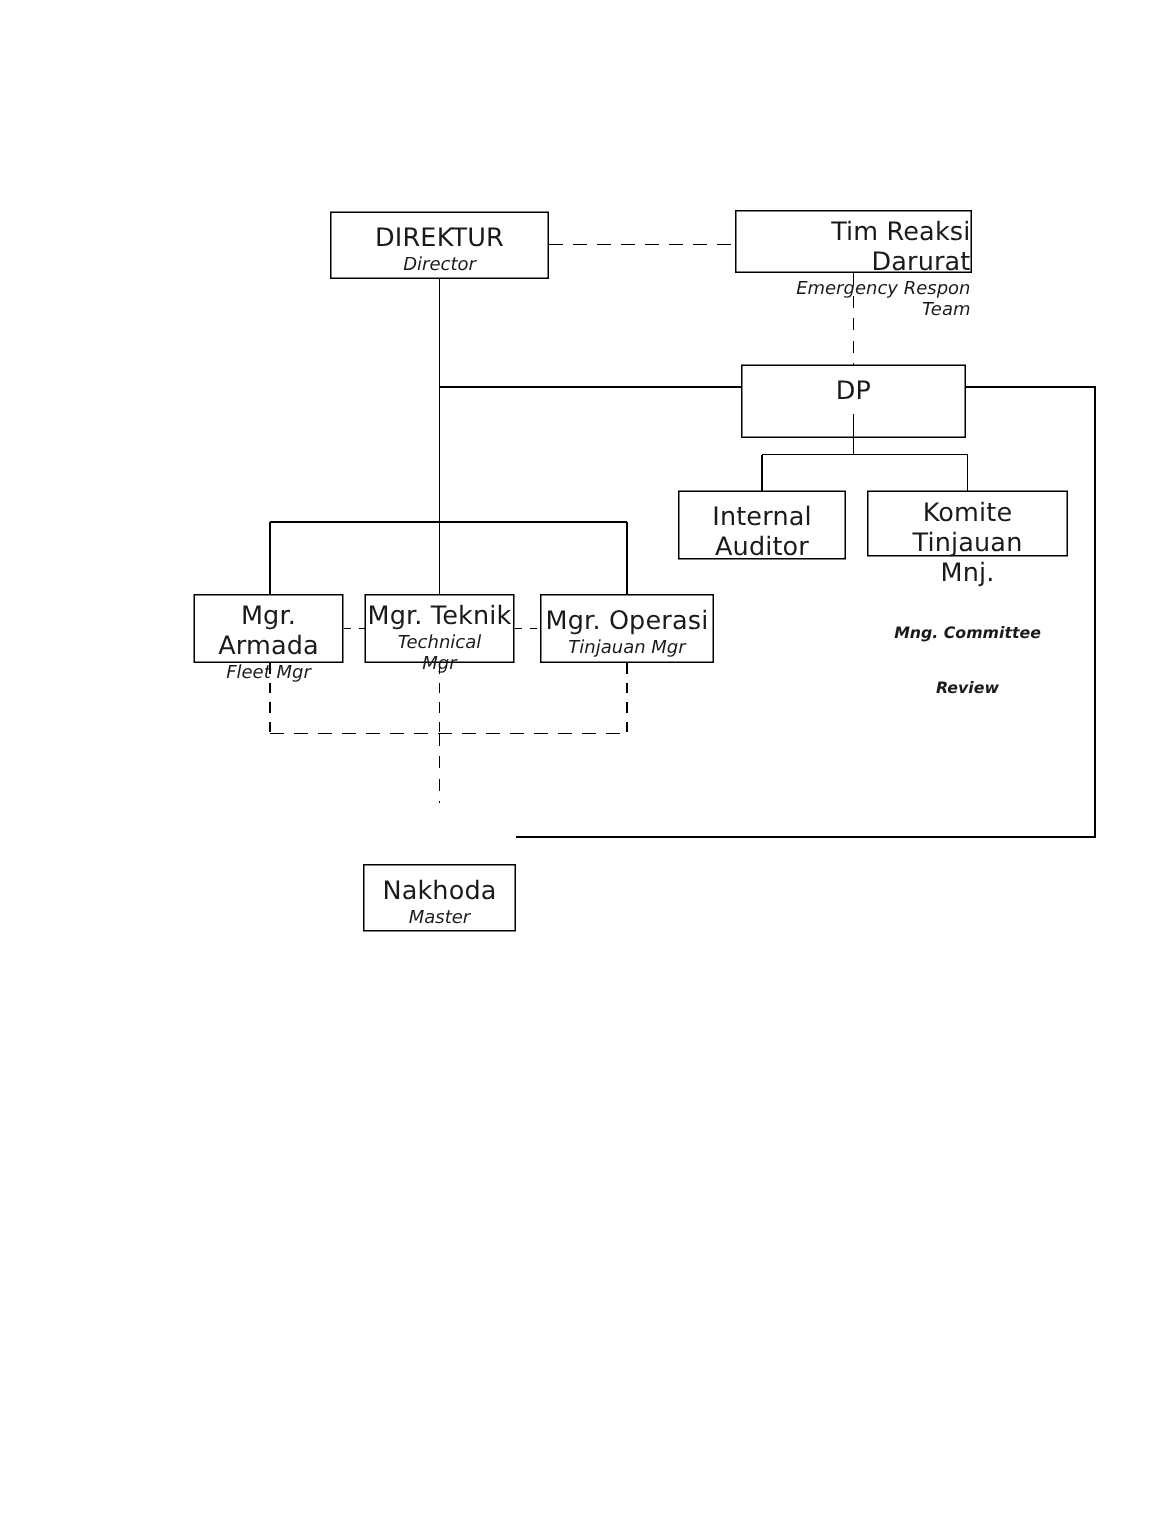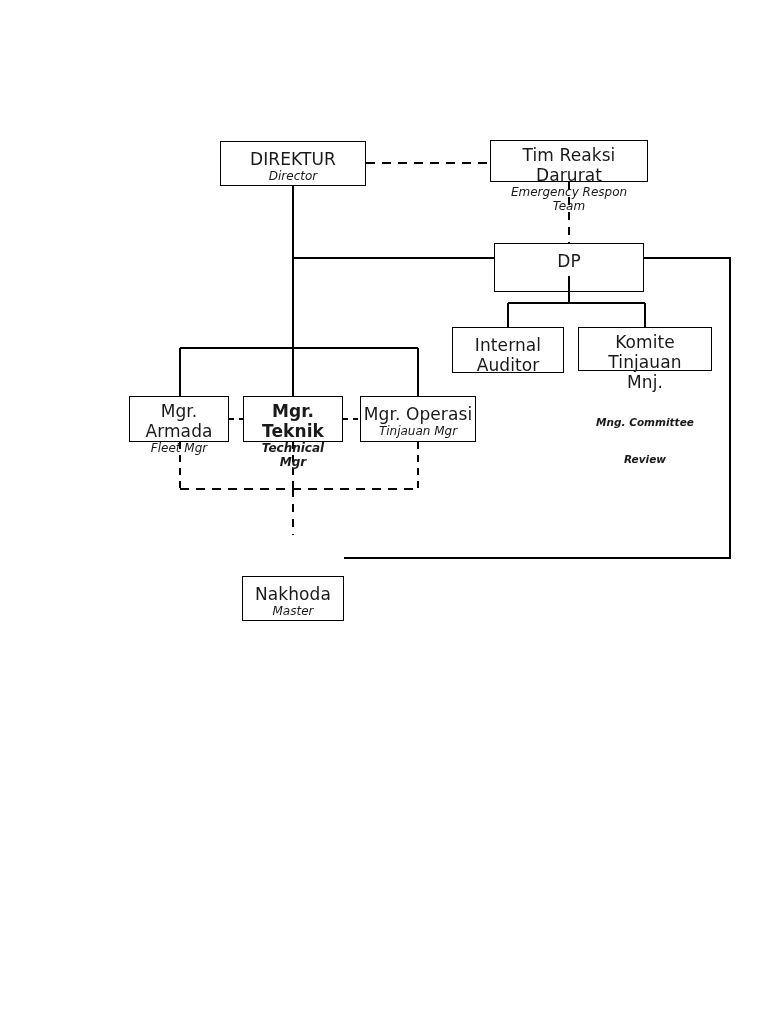--- a/index.html
+++ b/index.html
@@ -55,35 +55,35 @@
     font-size: 10.5px;
     font-weight: bold;
     margin-top: 24px;
   }
 
   
   #node-direktur   { left: 220px; top: 141px; width: 146px; height: 45px; }
   #node-direktur .inner   { padding-top: 7px; }
 
   #node-ert        { left: 490px; top: 140px; width: 158px; height: 42px; }
-  #node-ert .inner        { padding-top: 4px; }
+  #node-ert .inner        { padding-top: 4px; text-align: right; }
 
   #node-dp         { left: 494px; top: 243px; width: 150px; height: 49px; }
   #node-dp .inner         { padding-top: 7px; }
 
   #node-auditor    { left: 452px; top: 327px; width: 112px; height: 46px; }
   #node-auditor .inner    { padding-top: 7px; }
 
   #node-komite     { left: 578px; top: 327px; width: 134px; height: 44px; padding-left: 35px; }
   #node-komite .inner     { padding-top: 4px; }
 
   #node-armada     { left: 129px; top: 396px; width: 100px; height: 46px; }
   #node-armada .inner     { padding-top: 4px; }
 
-  #node-teknik     { left: 243px; top: 396px; width: 100px; height: 46px; font-weight: bold; }
+  #node-teknik     { left: 243px; top: 396px; width: 100px; height: 46px; }
   #node-teknik .inner     { padding-top: 4px; }
 
   #node-operasi    { left: 360px; top: 396px; width: 116px; height: 46px; text-decoration: underline; }
   #node-operasi .inner    { padding-top: 7px; }
 
   #node-nakhoda    { left: 242px; top: 535px; width: 102px; height: 45px; margin-top: 41px; }
   #node-nakhoda .inner    { padding-top: 7px; }
 </style>
 </head>
 <body>

